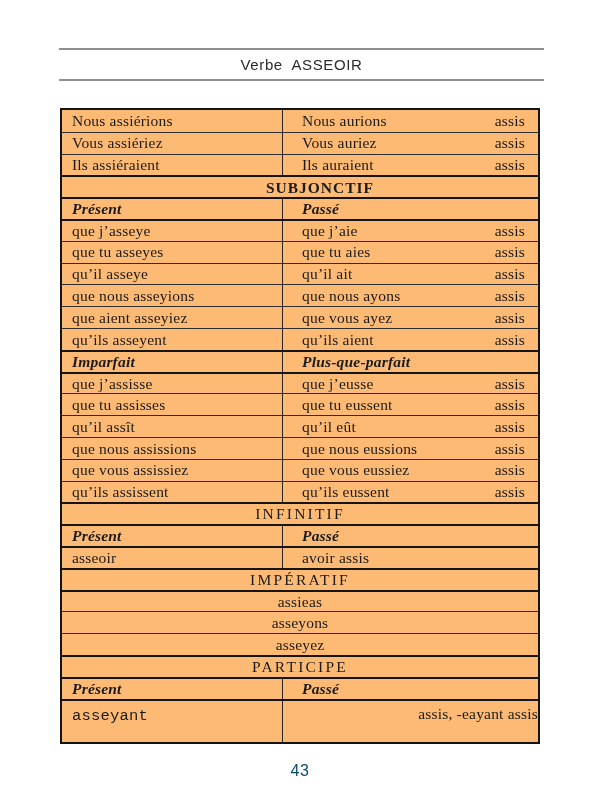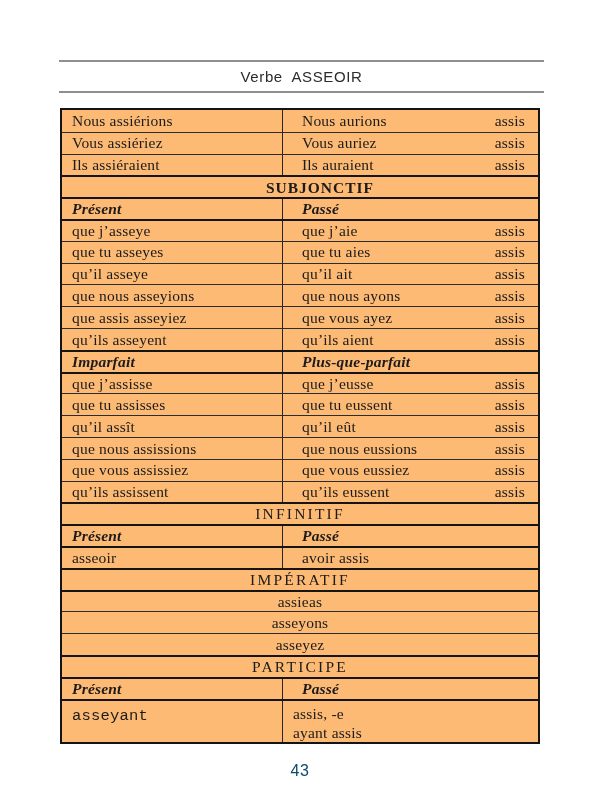--- a/index.html
+++ b/index.html
@@ -3,21 +3,21 @@
 <meta charset="utf-8">
 <style>
   * { margin:0; padding:0; box-sizing:border-box; }
   html,body { background:#e9e9e9; }
   .page {
     position:relative; width:600px; height:800px; margin:0 auto;
     background:#ffffff; overflow:hidden;
     font-family:"Liberation Serif", serif; color:#1b1b1b;
   }
   .title-band {
-    position:absolute; left:59px; top:60px; width:485px; height:33px;
+    position:absolute; left:59px; top:48px; width:485px; height:33px;
     border-top:2px solid #8f8f8f; border-bottom:2px solid #8f8f8f;
     display:flex; align-items:center; justify-content:center;
     font-family:"Liberation Sans", sans-serif; font-size:15px;
     color:#2b2b2b; letter-spacing:0.6px; white-space:pre;
   }
   .tbl {
     position:absolute; left:60px; top:108px; width:480px;
     border:2.6px solid #141414; background:#fdba74;
   }
   .row {
@@ -35,21 +35,21 @@
     padding-left:19px;
   }
   .part { padding-right:13px; }
   .r-heads { font-weight:bold; font-style:italic; }
   .r-section { justify-content:center; letter-spacing:2.2px; }
   .r-section.bold { font-weight:bold; letter-spacing:1px;padding-left:40px; }
   .r-center { justify-content:center; }
   .r-tall { height:43.8px; align-items:flex-start; }
   .r-tall .cL { padding-top:8px;font-family:Liberation Mono, monospace; }
   .cR2 {
-    flex:1; height:100%; display:flex; flex-direction:column;
+    flex:1; height:100%; display:flex; 
     justify-content:flex-end; border-left:1.4px solid #262626;
     padding-left:10px; padding-top:3px; line-height:1.25;
   }
   .pageno {
     position:absolute; top:762px; left:0; width:100%;
     text-align:center; font-family:"Liberation Sans", sans-serif;
     font-size:16px; color:#0c4a6e; letter-spacing:0.5px;
   }
 </style>
 </head>
@@ -124,21 +124,21 @@
 
     <div class="row">
       <div class="cL">que nous asseyions</div>
       <div class="cR">
         <span>que nous ayons</span>
         <span class="part">assis</span>
       </div>
     </div>
 
     <div class="row">
-      <div class="cL">que assis asseyiez</div>
+      <div class="cL">que aient asseyiez</div>
       <div class="cR">
         <span>que vous ayez</span>
         <span class="part">assis</span>
       </div>
     </div>
 
     <div class="row">
       <div class="cL">qu’ils asseyent</div>
       <div class="cR">
         <span>qu’ils aient</span>

